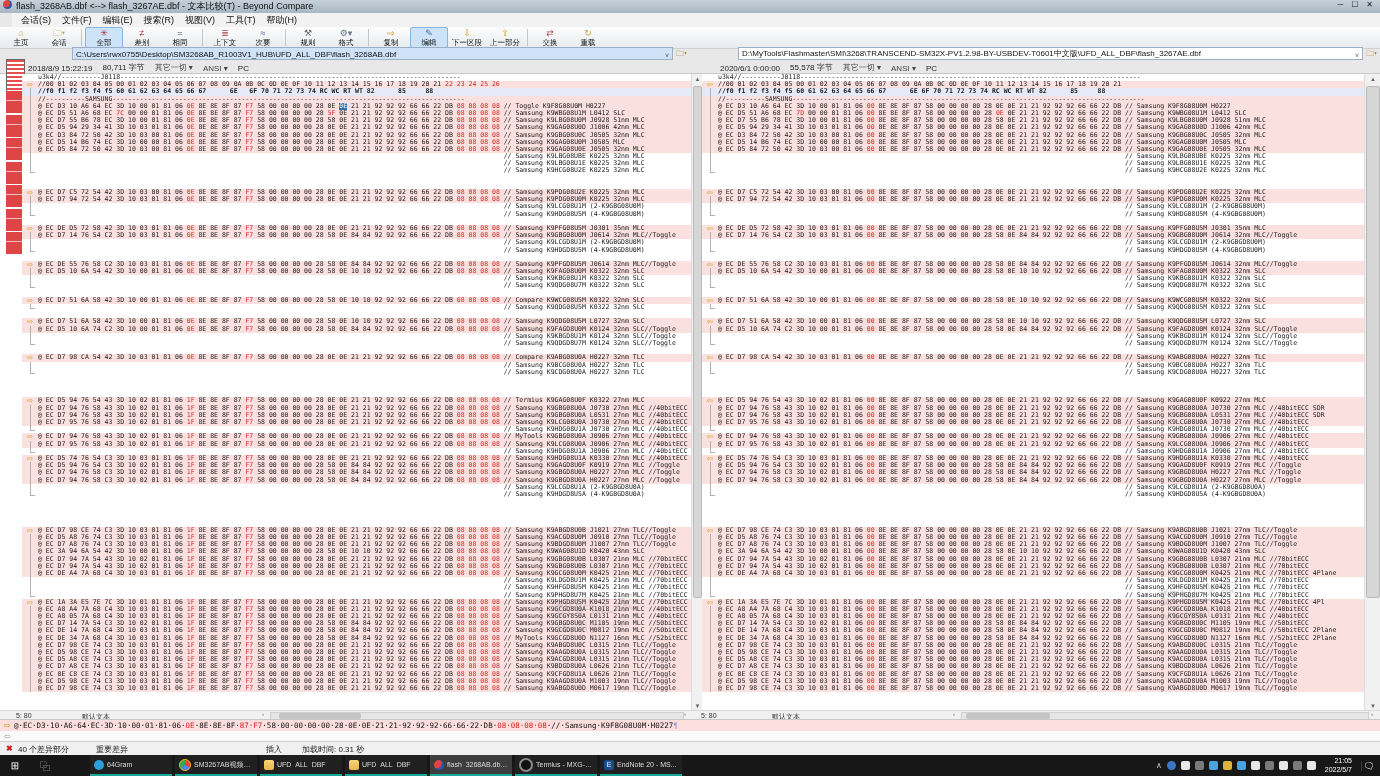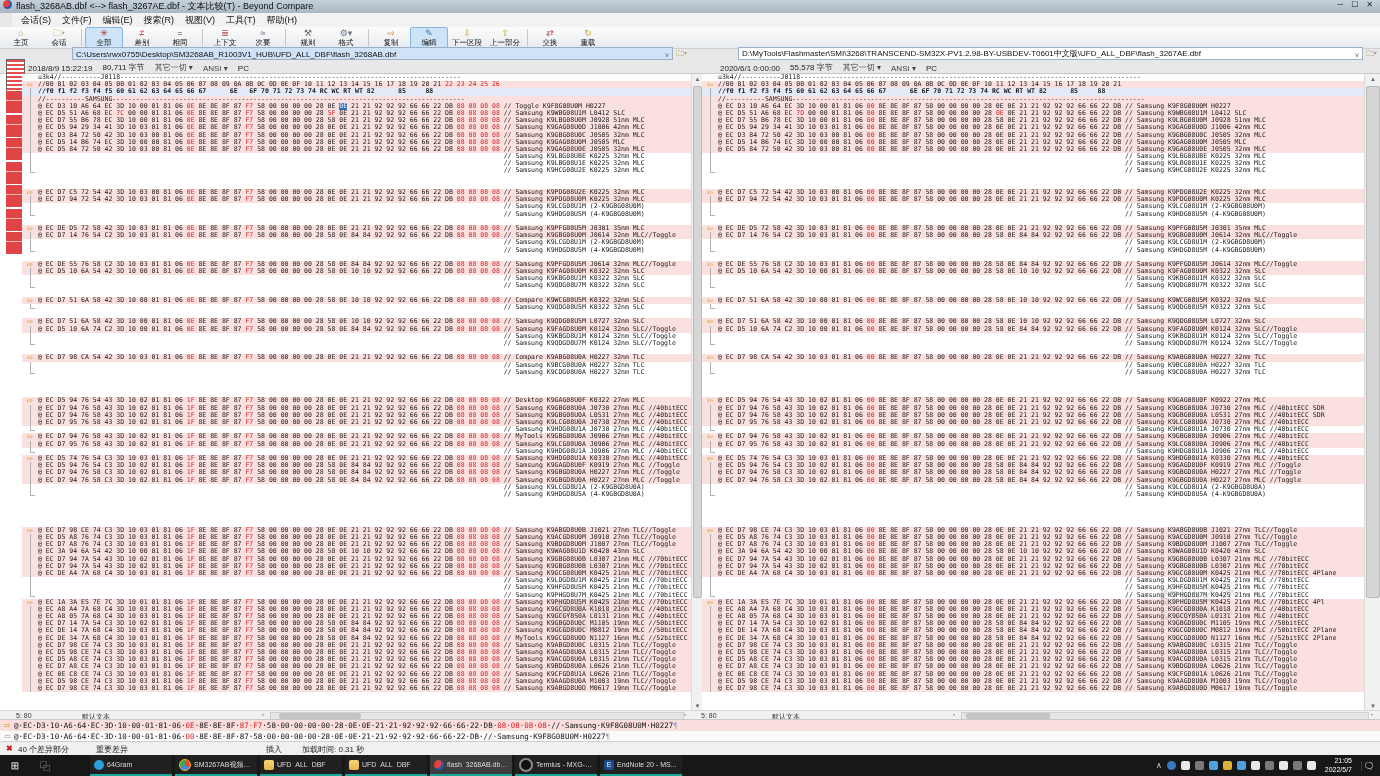--- a/index.html
+++ b/index.html
@@ -278,21 +278,21 @@
       <div class="ln p"><span class="g v"></span><span class="tx"><span>@ EC D5 10 6A 74 C2 3D 10 00 01 81 06 </span><span class="seg-r">0E</span><span> 8E 8E 8F 87 </span><span class="seg-r">F7</span><span> 58 00 00 00 00 28 58 0E 84 84 92 92 92 66 66 22 DB </span><span class="seg-r">08 08 08 08</span><span> // Samsung K9FAGD8U0M K0124 32nm SLC//Toggle</span></span></div>
       <div class="ln w"><span class="g v"></span><span class="tx"><span class="ind"></span><span>// Samsung K9KBGD8U1M K0124 32nm SLC//Toggle</span></span></div>
       <div class="ln w"><span class="g l"></span><span class="tx"><span class="ind"></span><span>// Samsung K9QDGD8U7M K0124 32nm SLC//Toggle</span></span></div>
       <div class="ln w"><span class="g "></span><span class="tx"></span></div>
       <div class="ln p"><span class="g a">⇨</span><span class="tx"><span>@ EC D7 98 CA 54 42 3D 10 03 01 81 06 </span><span class="seg-r">0E</span><span> 8E 8E 8F 87 </span><span class="seg-r">F7</span><span> 58 00 00 00 00 28 0E 0E 21 21 92 92 92 66 66 22 DB </span><span class="seg-r">08 08 08 08</span><span> // Compare K9ABG08U0A H0227 32nm TLC</span></span></div>
       <div class="ln w"><span class="g v"></span><span class="tx"><span class="ind"></span><span>// Samsung K9BCG08U0A H0227 32nm TLC</span></span></div>
       <div class="ln w"><span class="g l"></span><span class="tx"><span class="ind"></span><span>// Samsung K9CDG08U0A H0227 32nm TLC</span></span></div>
       <div class="ln w"><span class="g "></span><span class="tx"></span></div>
       <div class="ln w"><span class="g "></span><span class="tx"></span></div>
       <div class="ln w"><span class="g "></span><span class="tx"></span></div>
-      <div class="ln p"><span class="g a">⇨</span><span class="tx"><span>@ EC D5 94 76 54 43 3D 10 02 01 81 06 </span><span class="seg-r">1F</span><span> 8E 8E 8F 87 </span><span class="seg-r">F7</span><span> 58 00 00 00 00 28 0E 0E 21 21 92 92 92 66 66 22 DB </span><span class="seg-r">08 08 08 08</span><span> // Desktop K9GAG08U0F K0322 27nm MLC</span></span></div>
+      <div class="ln p"><span class="g a">⇨</span><span class="tx"><span>@ EC D5 94 76 54 43 3D 10 02 01 81 06 </span><span class="seg-r">1F</span><span> 8E 8E 8F 87 </span><span class="seg-r">F7</span><span> 58 00 00 00 00 28 0E 0E 21 21 92 92 92 66 66 22 DB </span><span class="seg-r">08 08 08 08</span><span> // Termius K9GAG08U0F K0322 27nm MLC</span></span></div>
       <div class="ln p"><span class="g v"></span><span class="tx"><span>@ EC D7 94 76 58 43 3D 10 02 01 81 06 </span><span class="seg-r">1F</span><span> 8E 8E 8F 87 </span><span class="seg-r">F7</span><span> 58 00 00 00 00 28 0E 0E 21 21 92 92 92 66 66 22 DB </span><span class="seg-r">08 08 08 08</span><span> // Samsung K9GBG08U0A J0730 27nm MLC //40bitECC</span></span></div>
       <div class="ln p"><span class="g v"></span><span class="tx"><span>@ EC D7 94 76 58 43 3D 10 02 01 81 06 </span><span class="seg-r">1F</span><span> 8E 8E 8F 87 </span><span class="seg-r">F7</span><span> 58 00 00 00 00 28 0E 0E 21 21 92 92 92 66 66 22 DB </span><span class="seg-r">08 08 08 08</span><span> // Samsung K9GBG08U0A L0531 27nm MLC //40bitECC</span></span></div>
       <div class="ln p"><span class="g v"></span><span class="tx"><span>@ EC D7 95 76 58 43 3D 10 02 01 81 06 </span><span class="seg-r">1F</span><span> 8E 8E 8F 87 </span><span class="seg-r">F7</span><span> 58 00 00 00 00 28 0E 0E 21 21 92 92 92 66 66 22 DB </span><span class="seg-r">08 08 08 08</span><span> // Samsung K9LCG08U0A J0730 27nm MLC //40bitECC</span></span></div>
       <div class="ln w"><span class="g l"></span><span class="tx"><span class="ind"></span><span>// Samsung K9HDG08U1A J0730 27nm MLC //40bitECC</span></span></div>
       <div class="ln p"><span class="g a">⇨</span><span class="tx"><span>@ EC D7 94 76 58 43 3D 10 02 01 81 06 </span><span class="seg-r">1F</span><span> 8E 8E 8F 87 </span><span class="seg-r">F7</span><span> 58 00 00 00 00 28 0E 0E 21 21 92 92 92 66 66 22 DB </span><span class="seg-r">08 08 08 08</span><span> // MyTools K9GBG08U0A J0906 27nm MLC //40bitECC</span></span></div>
       <div class="ln p"><span class="g v"></span><span class="tx"><span>@ EC D7 95 76 58 43 3D 10 02 01 81 06 </span><span class="seg-r">1F</span><span> 8E 8E 8F 87 </span><span class="seg-r">F7</span><span> 58 00 00 00 00 28 0E 0E 21 21 92 92 92 66 66 22 DB </span><span class="seg-r">08 08 08 08</span><span> // Samsung K9LCG08U0A J0906 27nm MLC //40bitECC</span></span></div>
       <div class="ln w"><span class="g l"></span><span class="tx"><span class="ind"></span><span>// Samsung K9HDG08U1A J0906 27nm MLC //40bitECC</span></span></div>
       <div class="ln p"><span class="g a">⇨</span><span class="tx"><span>@ EC D5 74 76 54 C3 3D 10 03 01 81 06 </span><span class="seg-r">1F</span><span> 8E 8E 8F 87 </span><span class="seg-r">F7</span><span> 58 00 00 00 00 28 0E 0E 21 21 92 92 92 66 66 22 DB </span><span class="seg-r">08 08 08 08</span><span> // Samsung K9HDG08U1A K0330 27nm MLC //40bitECC</span></span></div>
       <div class="ln p"><span class="g v"></span><span class="tx"><span>@ EC D5 94 76 54 C3 3D 10 02 01 81 06 </span><span class="seg-r">1F</span><span> 8E 8E 8F 87 </span><span class="seg-r">F7</span><span> 58 00 00 00 00 28 58 0E 84 84 92 92 92 66 66 22 DB </span><span class="seg-r">08 08 08 08</span><span> // Samsung K9GAGD8U0F K0919 27nm MLC //Toggle</span></span></div>
       <div class="ln p"><span class="g v"></span><span class="tx"><span>@ EC D7 94 76 58 C3 3D 10 02 01 81 06 </span><span class="seg-r">1F</span><span> 8E 8E 8F 87 </span><span class="seg-r">F7</span><span> 58 00 00 00 00 28 58 0E 84 84 92 92 92 66 66 22 DB </span><span class="seg-r">08 08 08 08</span><span> // Samsung K9GBGD8U0A H0227 27nm MLC //Toggle</span></span></div>
@@ -446,21 +446,21 @@
     </div>
     <span class="harr" style="left:680px">›</span>
   </div>
 </div>
 
 <div id="detail" class="abs">
   <div class="dline p" id="dline-left">
     <span class="dg">⇨</span><span class="dtx"><span>@·EC·D3·10·A6·64·EC·3D·10·00·01·81·06·</span><span class="seg-r">0E</span><span>·8E·8E·8F·</span><span class="seg-r">87·F7</span><span>·58·00·00·00·00·28·0E·0E·21·21·92·92·92·66·66·22·DB·</span><span class="seg-r">08·08·08·08</span><span>·//·Samsung·K9F8G08U0M·H0227</span><span class="seg-p">¶</span></span>
   </div>
   <div class="dline" id="dline-right">
-    <span class="dg" style="color:#9a9a9a">⇦</span><span class="dtx"><span>@·EC·D3·10·A6·64·EC·3D·10·00·01·81·06·</span><span class="seg-r">00</span><span>·8E·8E·8F·87·58·00·00·00·00·28·0E·0E·21·21·92·92·92·66·66·22·DB·//·Samsung·K9F8G08U0M·H0227</span><span class="seg-p">¶</span></span>
+    <span class="dg" style="color:#9a9a9a">⇦</span>
   </div>
 </div>
 
 <div id="statusbar" class="abs">
   <span id="diff-x" style="left:6px">✖</span>
   <span style="left:18px">40 个差异部分</span>
   <span style="left:96px">重要差异</span>
   <span style="left:266px">插入</span>
   <span style="left:302px">加载时间:  0.31 秒</span>
 </div>

